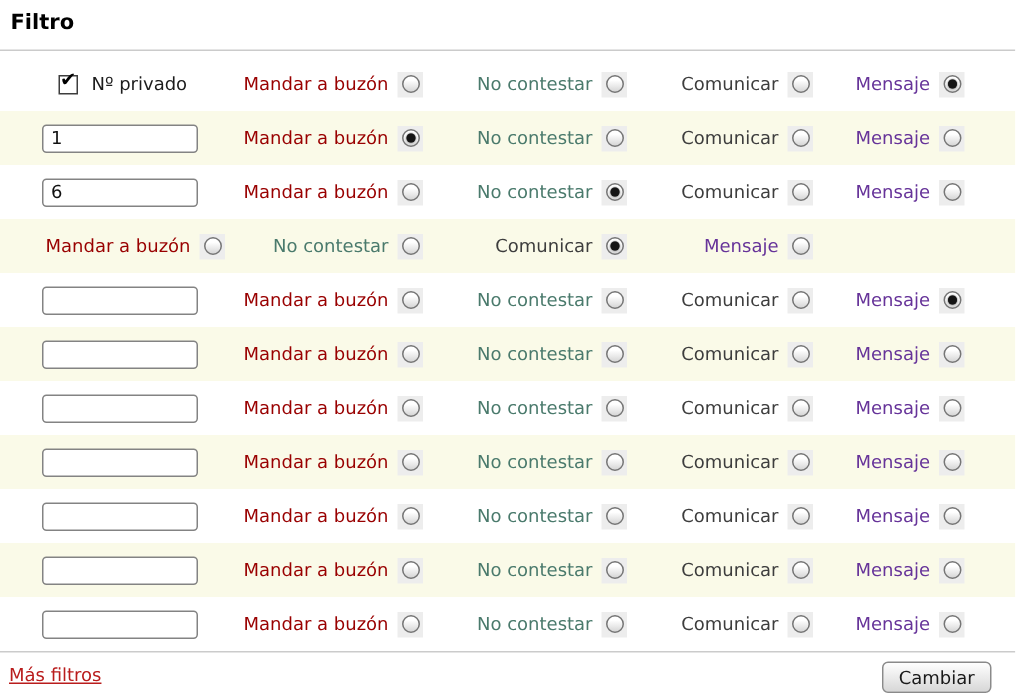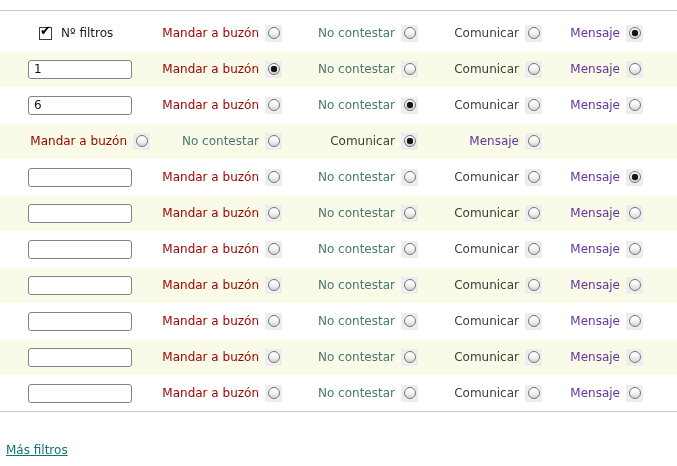--- a/index.html
+++ b/index.html
@@ -107,30 +107,31 @@
     background: linear-gradient(180deg, #fefefe 0%, #e9e9e9 55%, #d7d7d7 100%);
     font: 12px "DejaVu Sans", "Liberation Sans", sans-serif;
     color: #1a1a1a;
     cursor: pointer;
   }
 </style>
 </head>
 <body>
 
 <div class="page">
+  <div class="title">Filtro</div>
   <div class="rule top"></div>
 
   <div class="rows" id="rows">
   <div class="row">
     <div class="cell c1">
       <span class="checkbox-wrap">
         <span class="checkbox">
               <span class="check">✔</span>
             </span>
-        <span class="cb-label">Nº filtros</span>
+        <span class="cb-label">Nº privado</span>
       </span>
 
     </div>
     <div class="cell opt">
       <span class="lbl" style="color: rgb(153, 0, 0);">Mandar a buzón</span>
       <span class="radio-pad">
             <span class="radio"></span>
           </span>
     </div>
     <div class="cell opt">
@@ -456,15 +457,16 @@
       <span class="radio-pad">
             <span class="radio"></span>
           </span>
     </div>
   </div>
 </div>
 
   <div class="rule"></div>
 
   <div class="footer">
-    <a href="#" class="more" style="color: #0f766e;">Más filtros</a>
+    <a href="#" class="more" style="color: #b91c1c;">Más filtros</a>
+    <button class="submit">Cambiar</button>
   </div>
 </div>
 
 </body></html>

